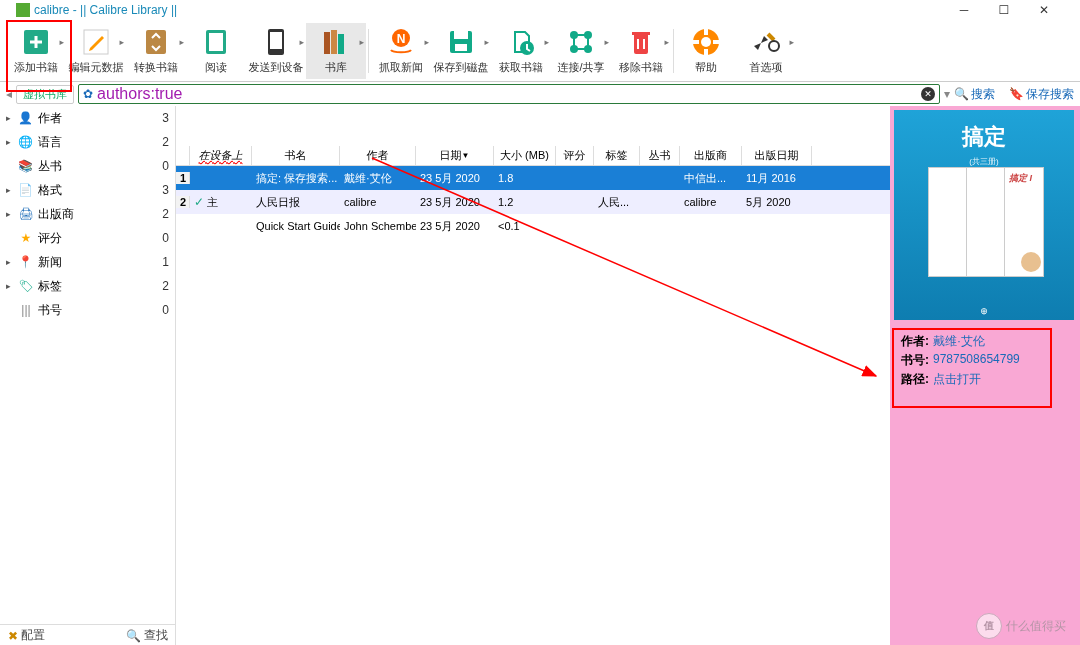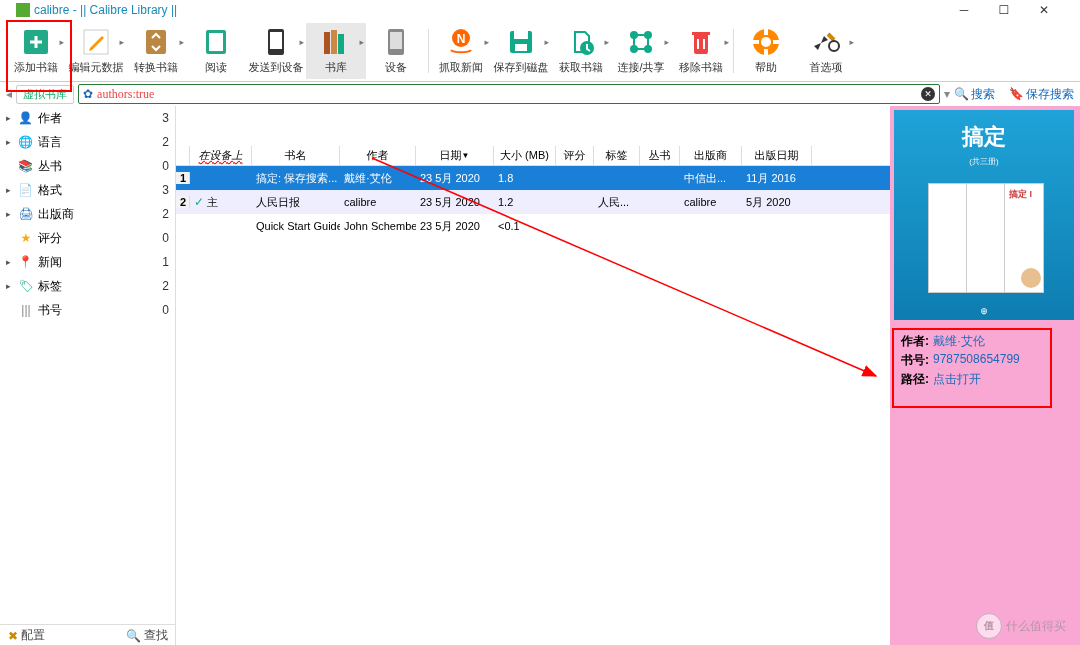--- a/index.html
+++ b/index.html
@@ -11,21 +11,21 @@
 .toolbar { height:62px; border-bottom:1px solid #ccc; display:flex; align-items:center; padding:0 6px; gap:0; }
 .tool { width:60px; height:56px; display:flex; flex-direction:column; align-items:center; justify-content:center; gap:2px; position:relative; }
 .tool .ticon { width:32px; height:32px; display:flex; align-items:center; justify-content:center; }
 .tool .tlabel { font-size:11px; color:#333; white-space:nowrap; }
 .tool .dd { position:absolute; right:2px; top:14px; font-size:9px; color:#777; }
 .tsep { width:1px; height:44px; background:#ddd; margin:0 2px; }
 .highlight-box { position:absolute; border:2px solid red; pointer-events:none; z-index:100; }
 .searchrow { height:24px; display:flex; align-items:center; gap:4px; padding:0 6px; }
 .vlib { color:#1a6; font-size:11px; border:1px solid #ccc; padding:1px 6px; border-radius:2px; }
 .searchbox { flex:1; border:1px solid #2a7a3a; border-radius:2px; height:20px; display:flex; align-items:center; padding:0 4px; }
-.searchbox input { border:none; outline:none; flex:1; font-family:Liberation Serif, serif; font-size:12px; color:#ef4444; }
+.searchbox input { border:none; outline:none; flex:1; font-family:Liberation Sans, sans-serif; font-size:16px; color:#a21caf; }
 .gear { color:#1a6ab8; margin-right:4px; }
 .clear { width:14px; height:14px; background:#333; border-radius:50%; color:#fff; display:flex; align-items:center; justify-content:center; font-size:9px; }
 .srchbtn { color:#1a6ab8; display:flex; align-items:center; gap:2px; }
 .body { display:flex; height:540px; }
 .sidebar { width:176px; border-right:1px solid #ddd; }
 .srow { display:flex; align-items:center; height:24px; padding:0 6px; gap:4px; }
 .srow .arr { width:8px; font-size:9px; color:#555; }
 .srow .sicon { width:16px; height:16px; display:flex; align-items:center; justify-content:center; }
 .srow .slabel { flex:1; }
 .srow .scount { color:#333; }
@@ -35,21 +35,21 @@
 .trow { display:flex; height:24px; align-items:center; }
 .trow.alt { background:#eef; }
 .trow.sel { background:#1a7fd6; color:#fff; }
 .td { padding:0 4px; white-space:nowrap; overflow:hidden; font-size:11px; }
 .rownum { width:14px; text-align:right; font-weight:bold; background:#f3f3f3; border-right:1px solid #ddd; padding-right:3px; }
 .trow.sel .rownum { background:#f3f3f3; color:#000; }
 .panel { width:190px; padding:4px; background:#f9a8d4; }
 .cover { width:180px; height:210px; background:linear-gradient(#1fa3d8,#0e7db0); display:flex; flex-direction:column; align-items:center; color:#fff; padding:8px; position:relative; }
 .cover .ctitle { font-size:22px; font-weight:bold; margin-top:4px; }
 .cover .csub { font-size:8px; margin-top:4px; opacity:.9; }
-.bookstack { margin-top:16px; display:flex; gap:-4px; }
+.bookstack { margin-top:0; display:flex; gap:-4px;font-style:italic; }
 .bk { width:40px; height:110px; background:#fff; border:1px solid #ccc; position:relative; }
 .meta { margin-top:6px; padding:6px; border:1px solid transparent; }
 .meta .mrow { display:flex; gap:4px; margin-bottom:2px; font-size:11px; }
 .meta .mlabel { color:#000; font-weight:bold; }
 .meta .mval { color:#1a6ab8; }
 .cfgrow { height:22px; display:flex; align-items:center; padding:0 8px; gap:4px; border-top:1px solid #ddd; }
 .cfgbtn { display:flex; align-items:center; gap:3px; color:#444; }
 .watermark { position:absolute; right:14px; bottom:6px; opacity:.6; display:flex; align-items:center; gap:4px; color:#888; font-size:11px; z-index:200; }
 .watermark .wcirc { width:26px; height:26px; border-radius:50%; background:#fff; border:1px solid #aaa; display:flex; align-items:center; justify-content:center; font-size:10px; font-weight:bold; }
 .arrow-svg { position:absolute; top:0; left:0; pointer-events:none; z-index:99; }
@@ -119,29 +119,20 @@
     <div class="tool" style="background: rgb(232, 232, 232);">
       <div class="ticon">
         <svg width="32" height="32">
           <rect x="4" y="6" width="6" height="22" fill="#a52"></rect>
           <rect x="11" y="4" width="6" height="24" fill="#c84"></rect>
           <rect x="18" y="8" width="6" height="20" fill="#1a8"></rect>
         </svg>
       </div>
       <div class="tlabel">书库</div>
       <div class="dd">▸</div>
-    </div>
-    <div class="tool">
-      <div class="ticon">
-        <svg width="32" height="32">
-          <rect x="8" y="3" width="16" height="26" fill="#888" rx="2"></rect>
-          <rect x="10" y="6" width="12" height="17" fill="#ddd"></rect>
-        </svg>
-      </div>
-      <div class="tlabel">设备</div>
     </div>
     <div class="tsep"></div>
     <div class="tool">
       <div class="ticon">
         <svg width="32" height="32">
           <circle cx="16" cy="12" r="9" fill="#f60"></circle>
           <text x="16" y="17" text-anchor="middle" fill="#fff" font-size="13" font-weight="bold">N</text>
           <path d="M6 24c2 3 18 3 20 0" stroke="#f60" stroke-width="2" fill="none"></path>
         </svg>
       </div>

